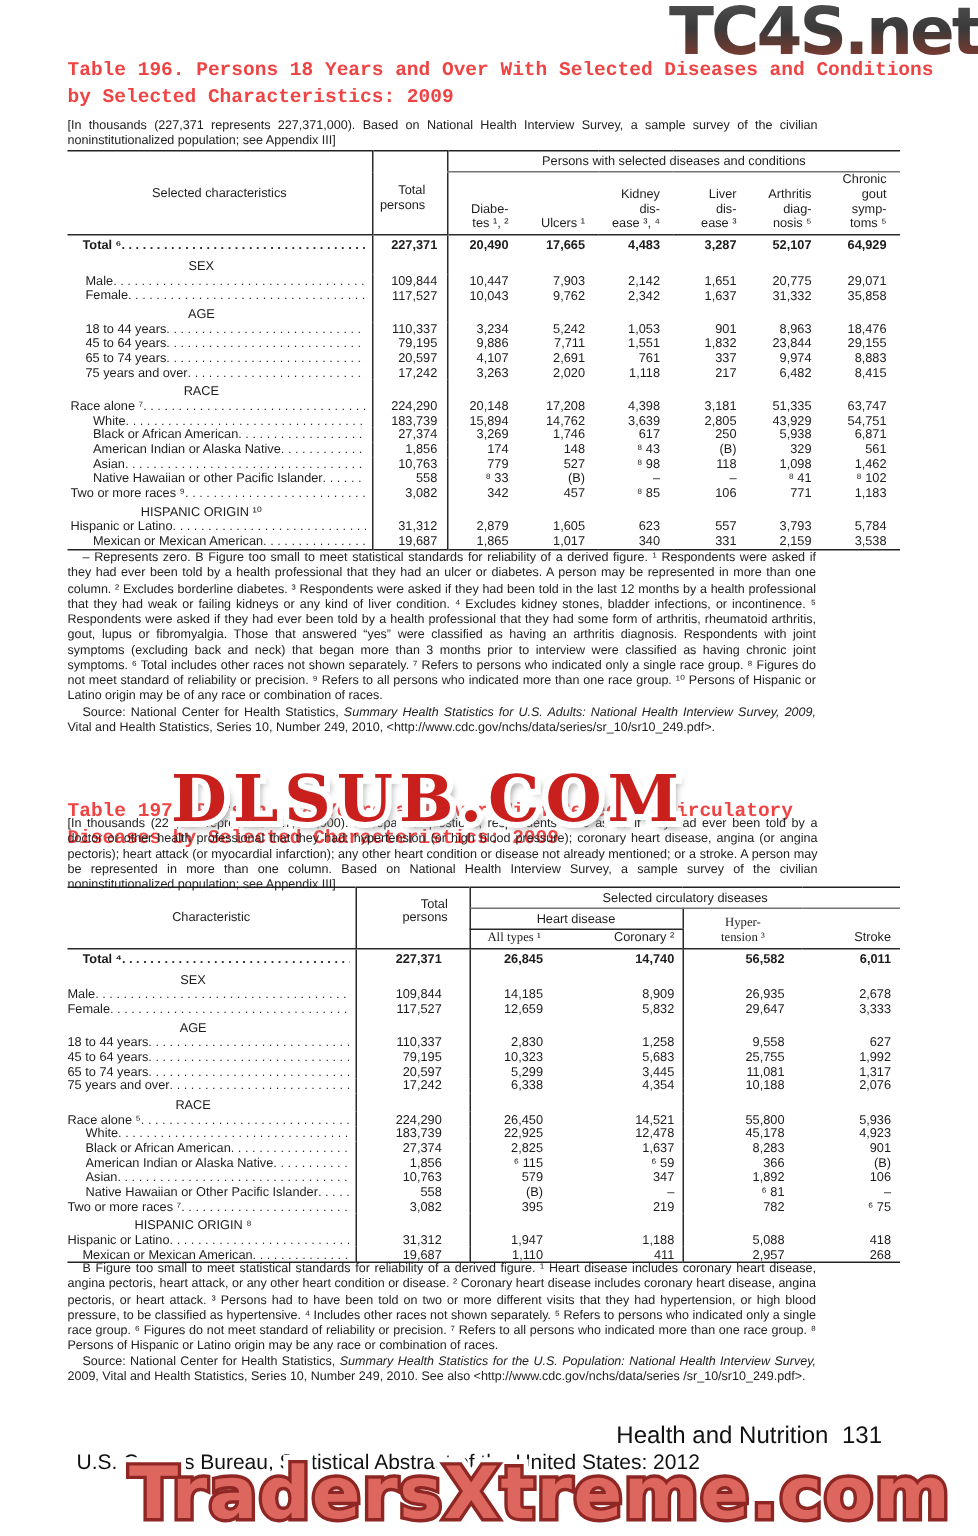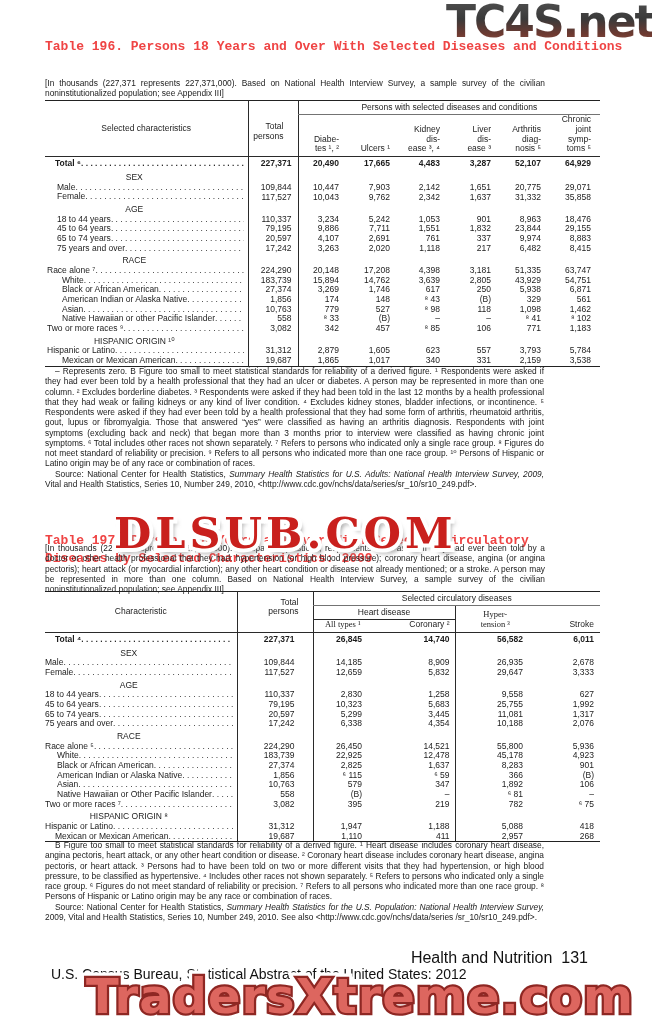--- a/index.html
+++ b/index.html
@@ -80,20 +80,21 @@
 </style>
 </head>
 <body>
 
 <div>
 
   <div class="wm wm-tc4s">TC4S.net</div>
 
   <div class="abs z2" style="top:38px;">
     <div class="ttl">Table 196. Persons 18 Years and Over With Selected Diseases and Conditions</div>
+    <div class="ttl">by Selected Characteristics: 2009</div>
   </div>
   <div class="abs z2 tnote" style="top:78px;">[In thousands (227,371 represents 227,371,000). Based on National Health Interview Survey, a sample survey of the civilian noninstitutionalized population; see Appendix III]</div>
 
   <table id="t196" class="abs z2" style="top:100px;">
     <colgroup>
       <col style="width:203px">
         <col style="width:50px">
         <col style="width:50px">
         <col style="width:51px">
       <col style="width:50px">
@@ -115,21 +116,21 @@
         <th class="colh hb">Kidney
 dis-
 ease ³, ⁴</th>
         <th class="colh hb">Liver
 dis-
 ease ³</th>
         <th class="colh hb">Arthritis
 diag-
 nosis ⁵</th>
         <th class="colh hb">Chronic
-joint
+gout
 symp-
 toms ⁵</th>
       </tr>
     </thead>
     <tbody>
         <tr class="r-total">
           <td class="stub" style="padding-left: 10px;">
             <div class="srow">
               <span class="lbl">Total ⁶</span>
               <span class="dots"></span>

